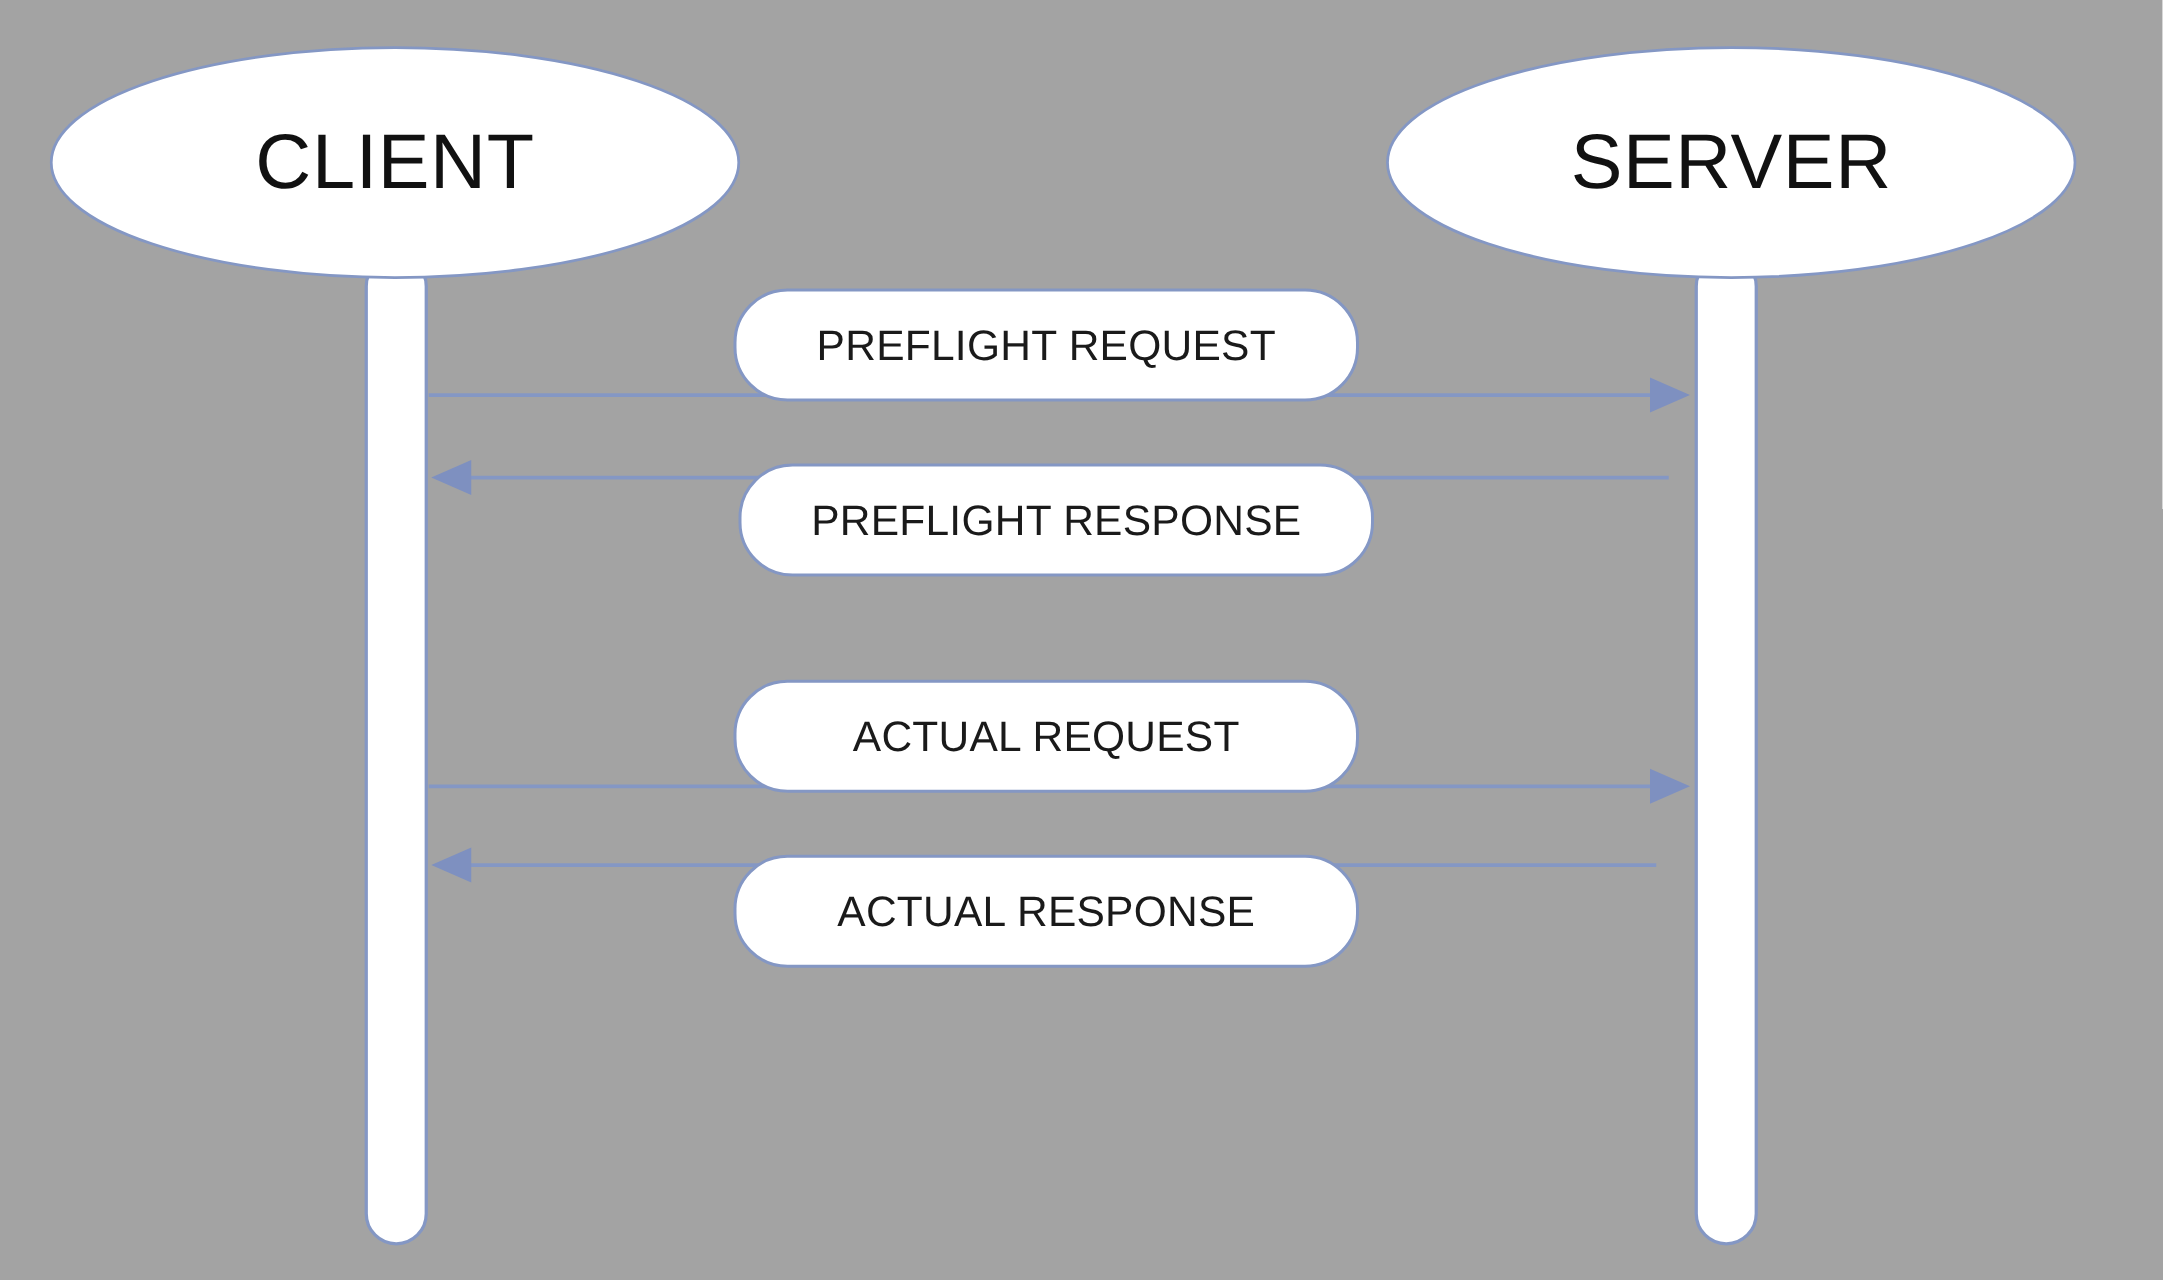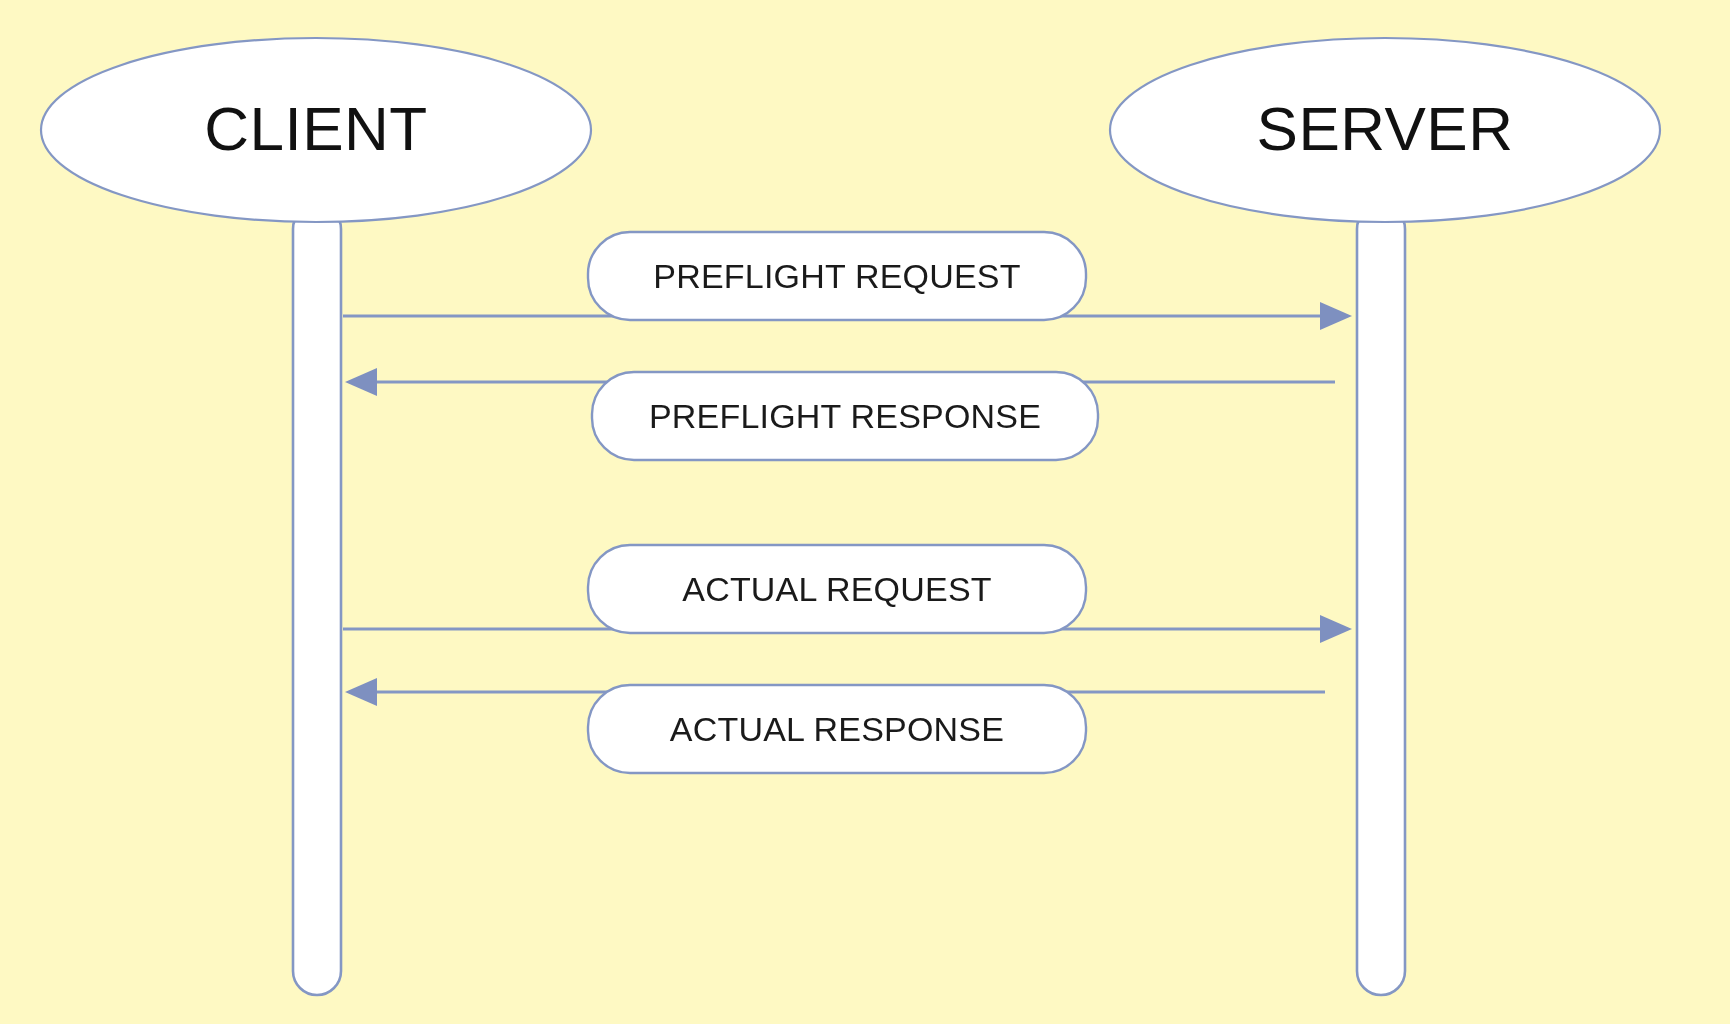--- a/index.html
+++ b/index.html
@@ -8,21 +8,21 @@
     padding: 0;
     background: #ffffff;
   }
   body {
     font-family: "Liberation Sans", sans-serif;
   }
   #diagram-root {
     position: relative;
     width: 1730px;
     height: 1024px;
-    background: #fef9c3;
+    background: #a3a3a3;
     overflow: hidden;
   }
   #diagram-svg {
     position: absolute;
     left: 0;
     top: 0;
     width: 1730px;
     height: 1024px;
     display: block;
   }

